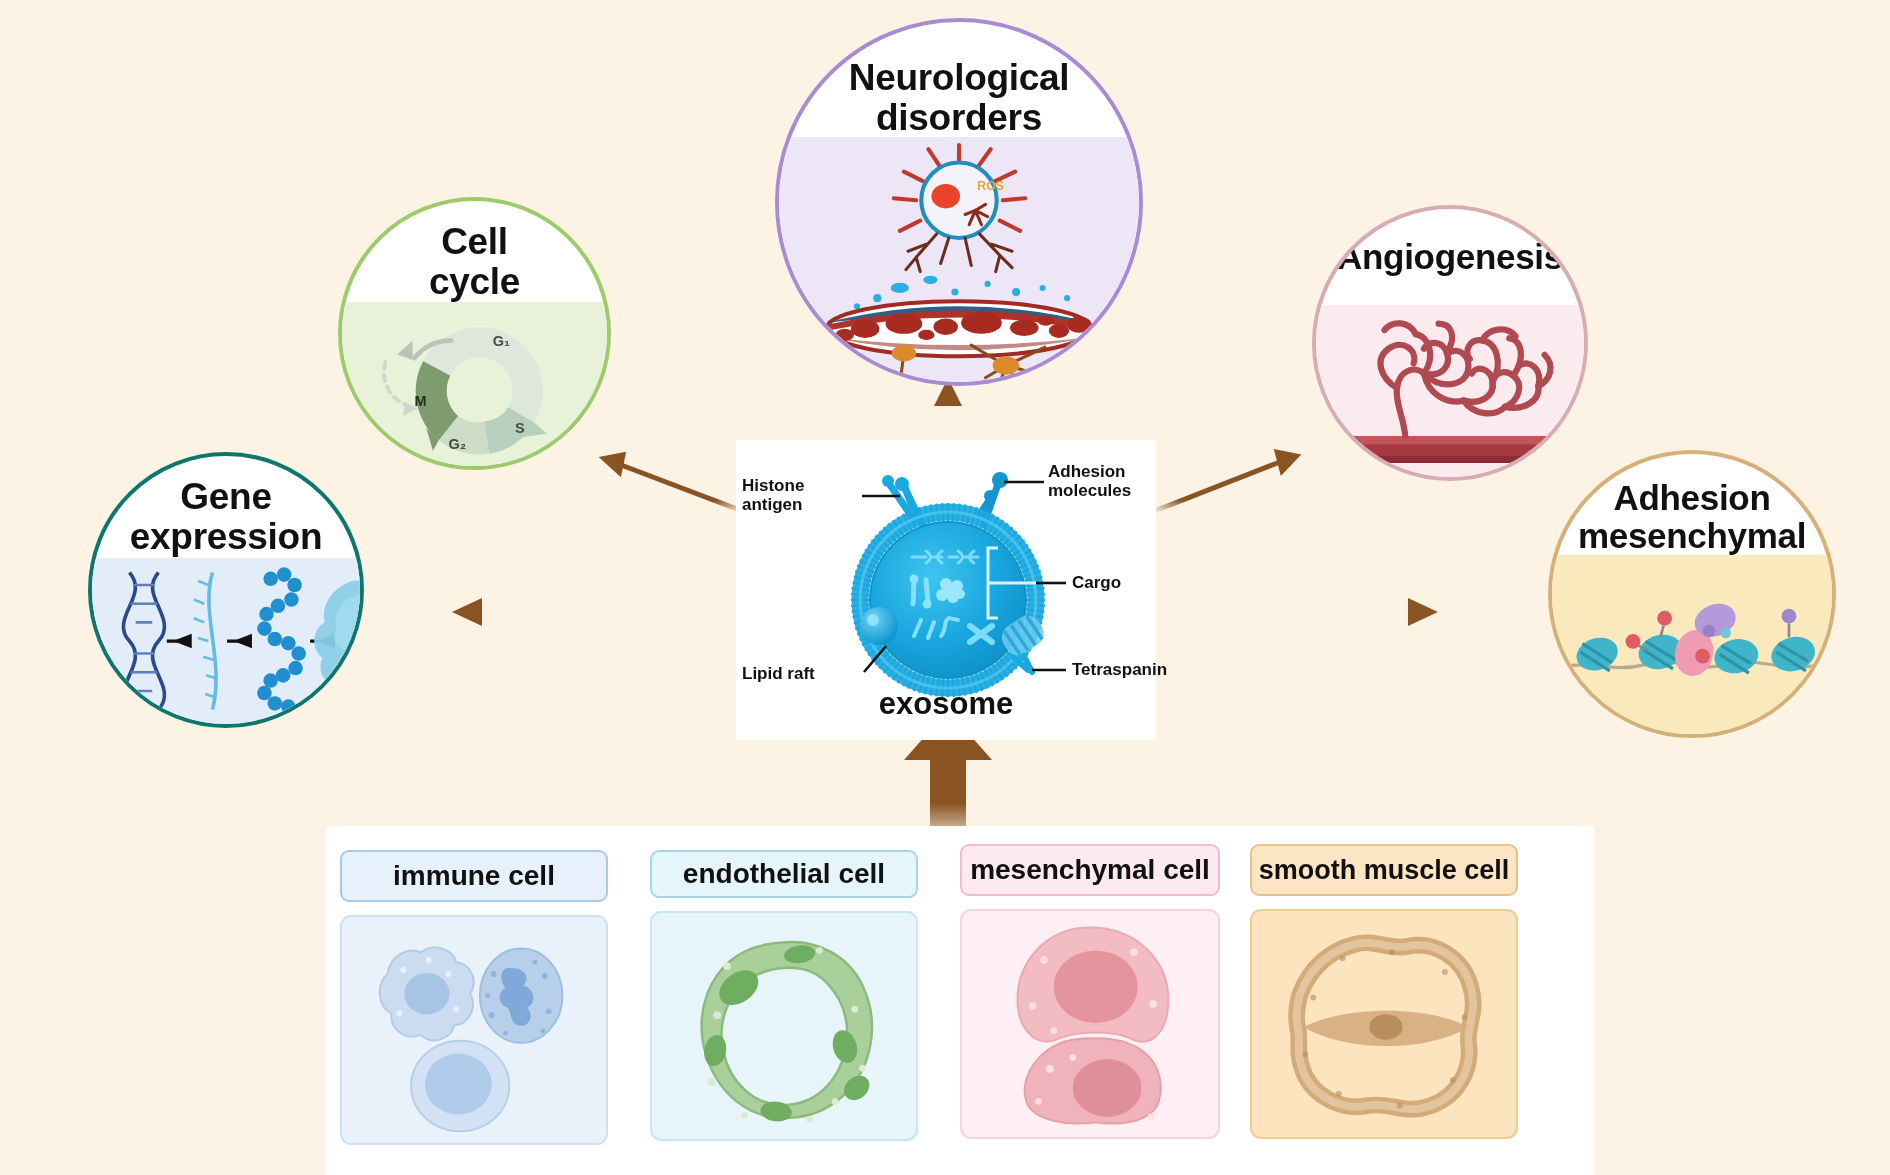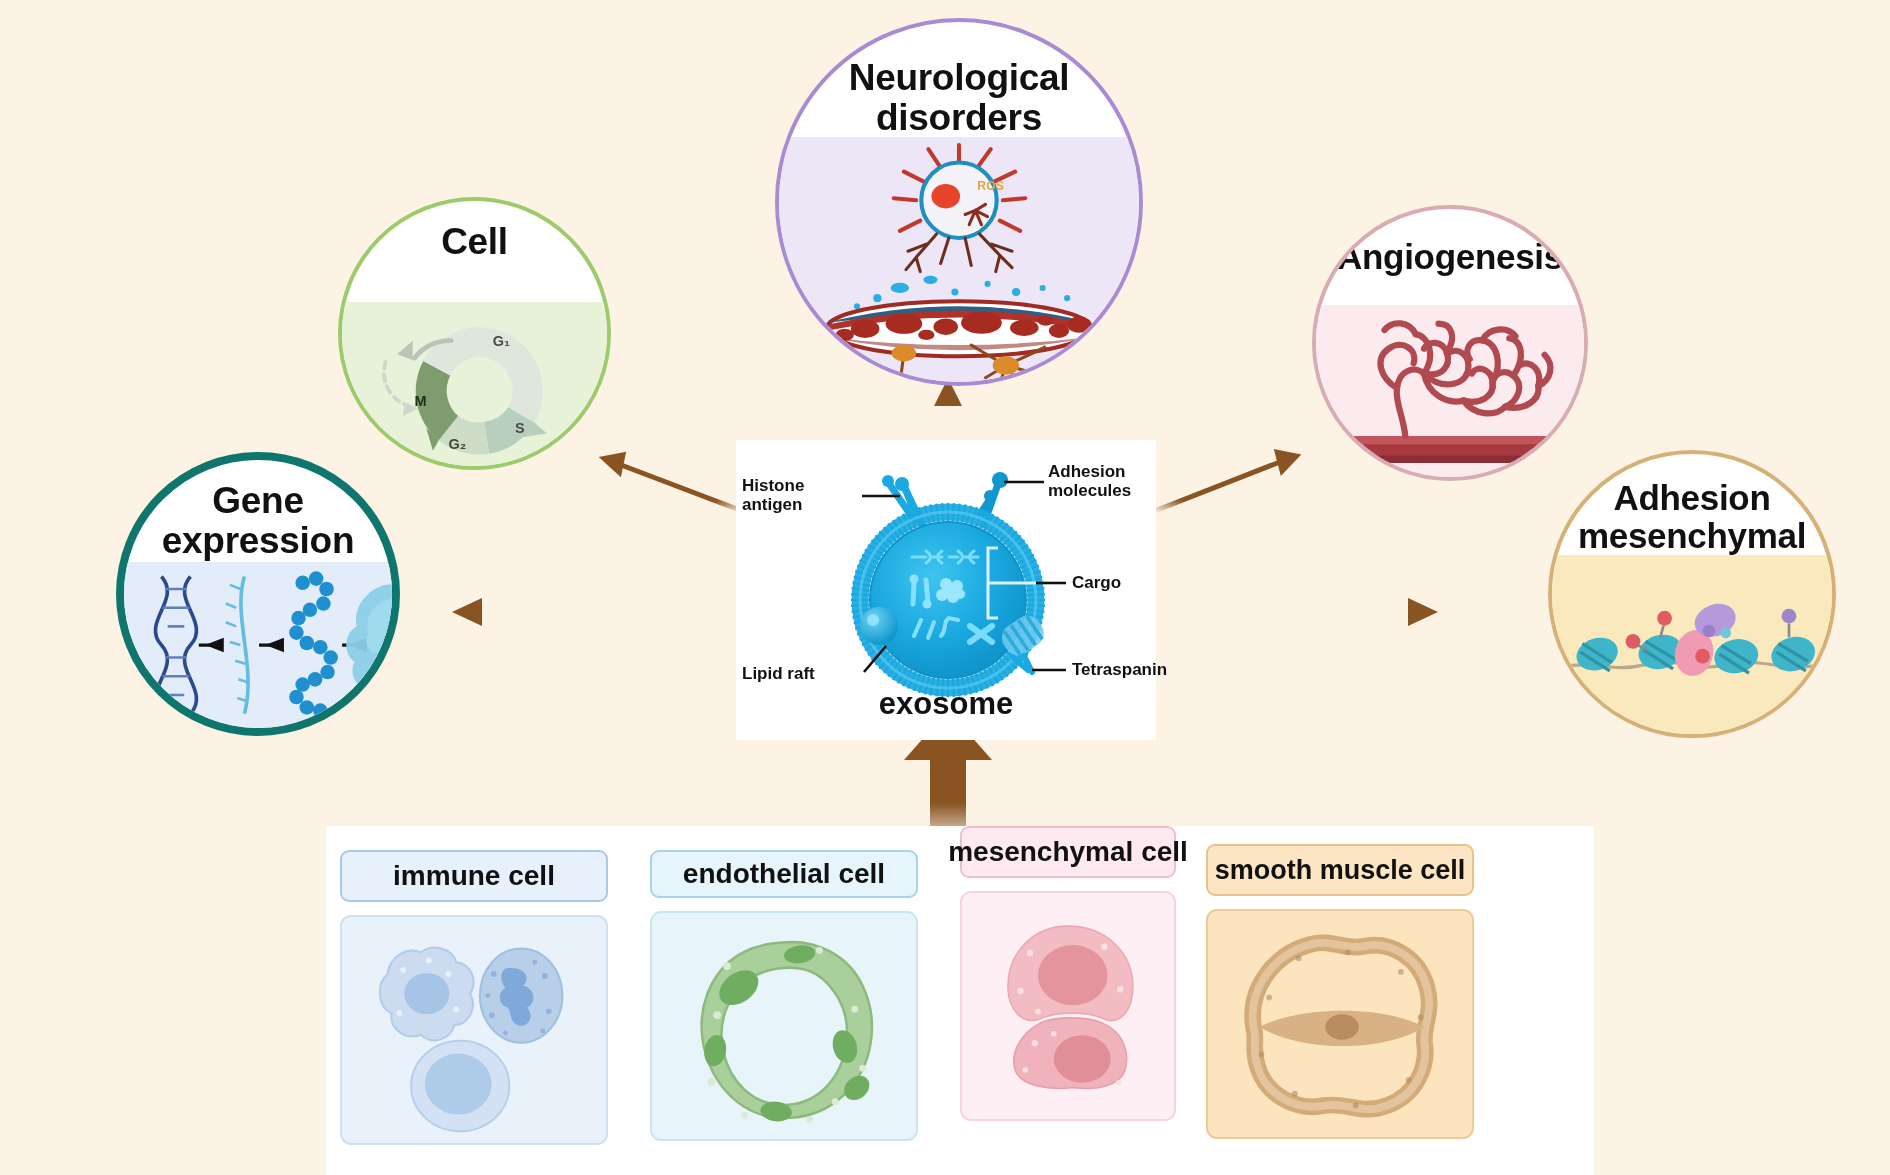--- a/index.html
+++ b/index.html
@@ -188,20 +188,21 @@
                    M212 248 L220 260"></path>
         </g>
         <ellipse cx="196" cy="224" rx="13" ry="9" fill="#dc8b2a"></ellipse>
       </svg>
     </div>
   </div>
 
   <div class="node" style="left:338px;top:197px;width:265px;height:265px;border:4px solid #9dcb6b;">
     <div class="cap" style="font-size:37px;padding-top:8%;">
       <div>Cell</div>
+      <div>cycle</div>
     </div>
     <div class="art" style="top:38%;">
       <svg class="artsvg" viewBox="0 0 240 170" preserveAspectRatio="xMidYMid meet">
         <rect x="-40" y="-40" width="340" height="260" fill="#e7f2d9"></rect>
 
         <g transform="translate(125,92)">
           <path d="M0,-66 A66,66 0 0 1 57,33 L30,17 A35,35 0 0 0 0,-35 Z" fill="#dfe7dc"></path>
           <path d="M57,33 A66,66 0 0 1 10,65 L5,32 A35,35 0 0 0 30,17 Z" fill="#b9cfbd"></path>
           <path d="M10,65 A66,66 0 0 1 -42,51 L-22,26 A35,35 0 0 0 5,32 Z" fill="#cddcc6"></path>
           <path d="M-42,51 A66,66 0 0 1 -58,-31 L-30,-16 A35,35 0 0 0 -22,26 Z" fill="#7e9c6d"></path>
@@ -221,21 +222,21 @@
         <polygon points="48,104 62,110 46,118" fill="#cfd7cc"></polygon>
 
         <text x="139" y="46" font-size="15" font-weight="bold" fill="#4a4a4a" font-family="Liberation Sans, sans-serif">G₁</text>
         <text x="162" y="136" font-size="15" font-weight="bold" fill="#4a4a4a" font-family="Liberation Sans, sans-serif">S</text>
         <text x="93" y="152" font-size="15" font-weight="bold" fill="#3d4a36" font-family="Liberation Sans, sans-serif">G₂</text>
         <text x="58" y="108" font-size="15" font-weight="bold" fill="#23301d" font-family="Liberation Sans, sans-serif">M</text>
       </svg>
     </div>
   </div>
 
-  <div class="node" style="left:116px;top:452px;width:268px;height:268px;border:8px solid #0f766e;">
+  <div class="node" style="left:88px;top:452px;width:268px;height:268px;border:4px solid #0f766e;">
     <div class="cap" style="font-size:37px;padding-top:8%;">
       <div>Gene</div>
       <div>expression</div>
     </div>
     <div class="art" style="top:38%;">
       <svg class="artsvg" viewBox="0 0 250 160" preserveAspectRatio="xMidYMid meet">
         <rect x="-40" y="-40" width="340" height="260" fill="#e3edf9"></rect>
 
         <g stroke="#2a4a8d" stroke-width="3.5" fill="none">
           <path d="M32 14 C52 36 12 58 32 80 C52 102 12 124 32 146"></path>
@@ -665,21 +666,21 @@
               <circle cx="206" cy="98" r="3.5"></circle>
               <circle cx="214" cy="158" r="3.5"></circle>
             <circle cx="160" cy="210" r="3.5"></circle>
               <circle cx="94" cy="206" r="3.5"></circle>
               <circle cx="186" cy="192" r="3.5"></circle>
           </g>
         </svg>
       </div>
     </div>
 
-    <div class="src" style="margin-left:42px;width:216px;">
+    <div class="src" style="margin-left:42px;width:260px;padding-top:18px;">
       <div class="src-title" style="height:52px;background:#fdeaf0;border-color:#f2bcd0;">mesenchymal cell</div>
       <div class="src-body" style="margin-top:13px;height:230px;background:#fdeff3;border-color:#f6d3de;">
         <svg viewBox="0 0 268 230" preserveAspectRatio="xMidYMid meet">
 
           <path d="M134 14 C182 14 216 48 216 90 C216 120 200 142 176 130 C160 122 120 122 102 130
                    C76 142 58 118 58 90 C58 48 90 14 134 14 Z" fill="#f3bcc2" stroke="#eaa9b1" stroke-width="2"></path>
           <ellipse cx="140" cy="76" rx="44" ry="38" fill="#e4949c"></ellipse>
           <g fill="#fae0e3">
               <circle cx="86" cy="48" r="4"></circle>
               <circle cx="180" cy="40" r="4"></circle>

